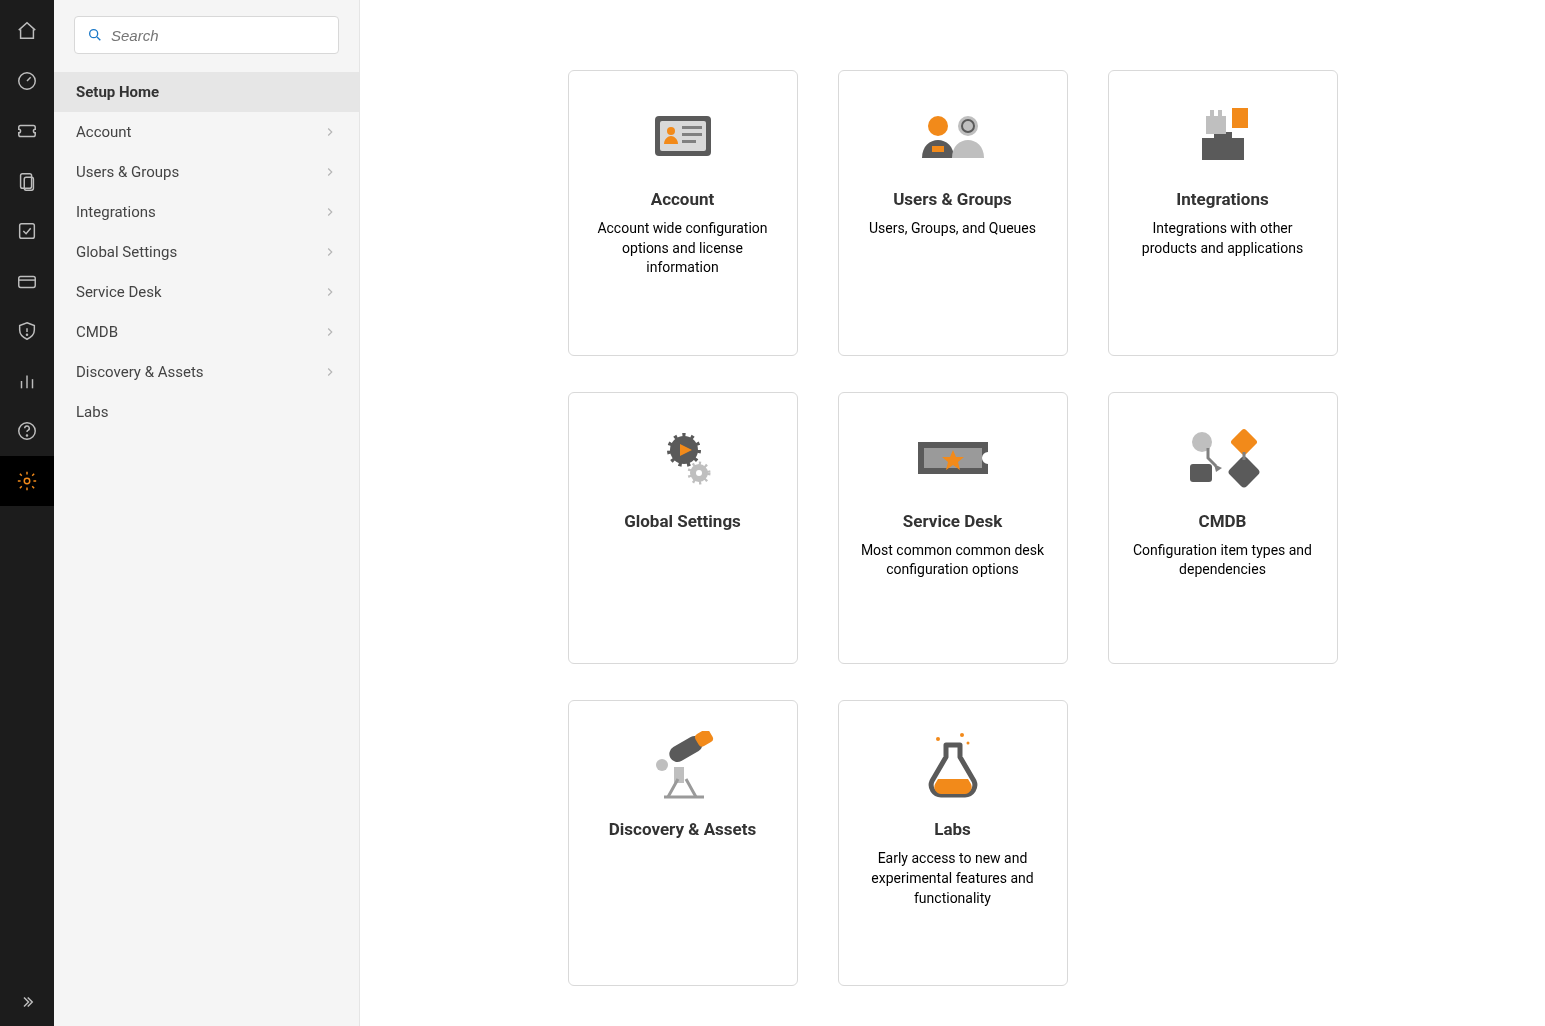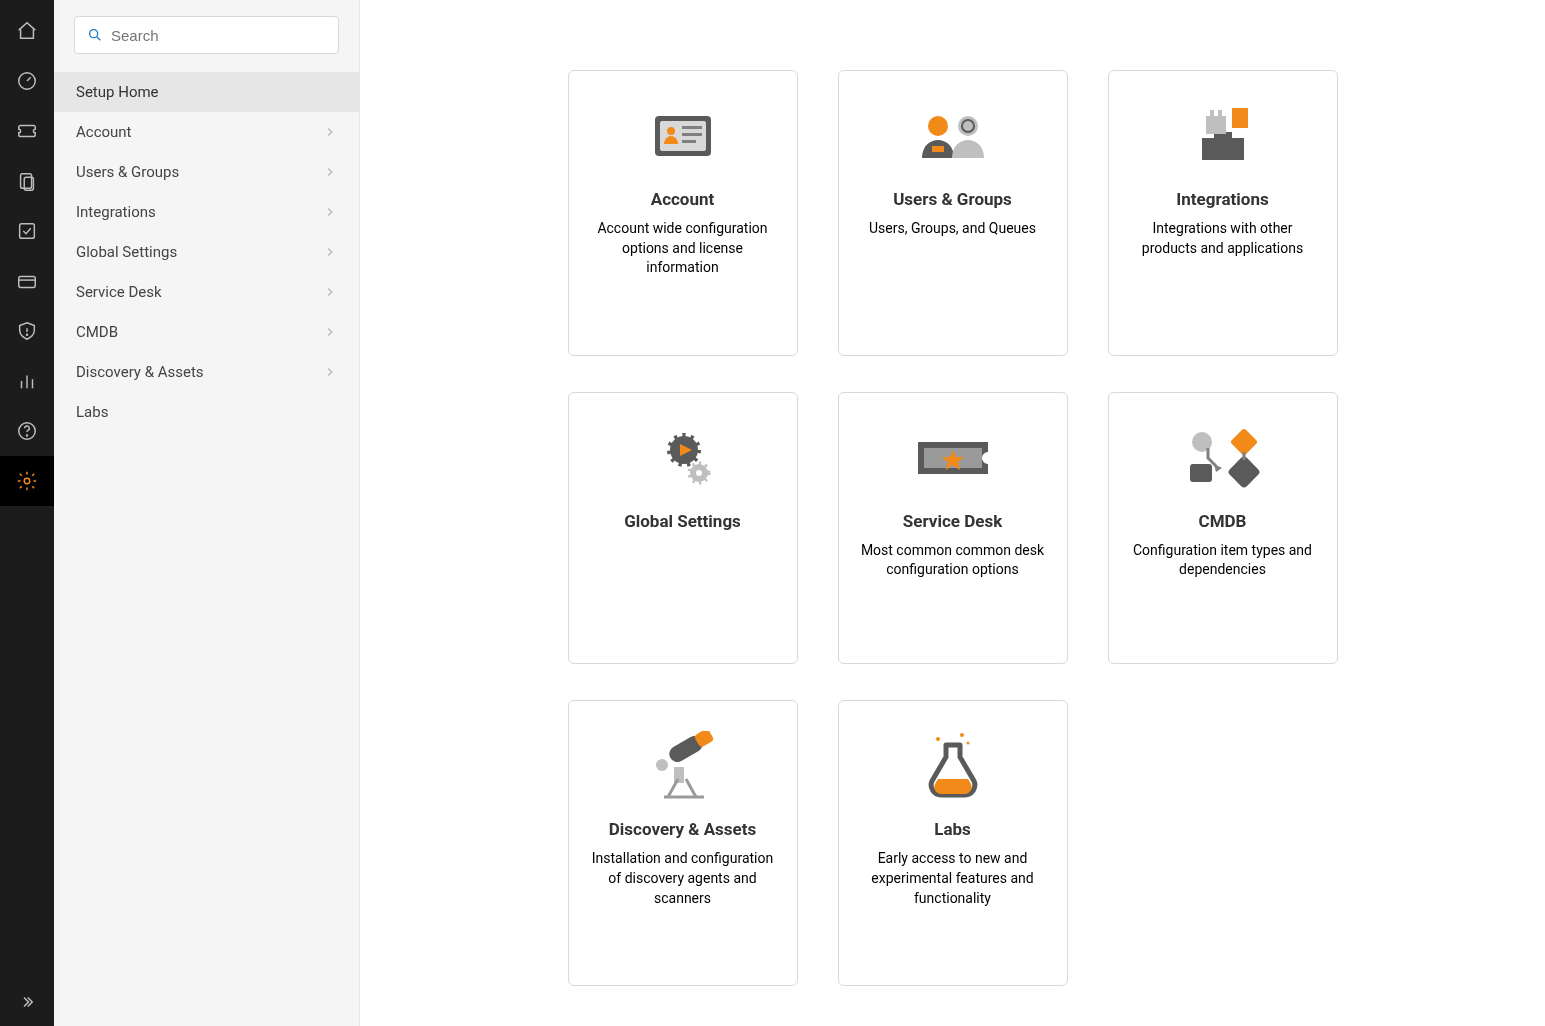--- a/index.html
+++ b/index.html
@@ -27,28 +27,28 @@
     width:306px; background:#f5f5f5; border-right:1px solid #e5e5e5;
     display:flex; flex-direction:column; padding-top:16px; flex-shrink:0;
   }
   .search-wrap { padding:0 20px 18px 20px; }
   .search {
     position:relative; display:flex; align-items:center;
     border:1px solid #d8d8d8; border-radius:4px; background:#fff; height:38px;
   }
   .search svg { width:16px; height:16px; margin:0 8px 0 12px; stroke:#1978c8; fill:none; stroke-width:2;}
   .search input {
-    border:none; outline:none; flex:1; font-size:15px; color:#4d7c0f; background:transparent; padding-right:10px;
+    border:none; outline:none; flex:1; font-size:15px; color:#4d7c0f; background:transparent; padding-right:10px;font-style:italic;
   }
   .side-nav { display:flex; flex-direction:column; }
   .side-item {
     display:flex; align-items:center; justify-content:space-between;
     height:40px; padding:0 22px; font-size:15px; color:#444; cursor:pointer;
   }
-  .side-item.active { background:#e6e6e6; font-weight:400; color:#333;text-align:right;}
+  .side-item.active { background:#e6e6e6; font-weight:700; color:#333;text-align:right;}
   .side-item .chev { width:14px; height:14px; stroke:#b5b5b5; fill:none; stroke-width:2;}
   .side-item .lbl { }
 
   
   .main { flex:1; overflow:auto; padding:70px 40px 40px 40px; display:flex; justify-content:center;}
   .grid {
     display:grid; grid-template-columns: repeat(3, 230px); gap:36px 40px;
   }
   .card {
     border:1px solid #d9d9d9; border-radius:6px; padding:26px 18px 24px 18px;
@@ -289,21 +289,20 @@
           <svg width="90" height="70" viewBox="0 0 90 70">
         <rect x="30" y="10" width="36" height="16" rx="8" transform="rotate(-30 48 18)" fill="#5a5a5a"></rect>
         <rect x="58" y="0" width="16" height="14" rx="4" transform="rotate(-30 66 7)" fill="#f28a1a"></rect>
         <circle cx="24" cy="34" r="6" fill="#bfbfbf"></circle>
         <rect x="36" y="36" width="10" height="16" fill="#bfbfbf"></rect>
         <path d="M30 66l10-18M58 66l-10-18" stroke="#9a9a9a" stroke-width="3"></path>
         <path d="M26 66h40" stroke="#9a9a9a" stroke-width="3"></path>
       </svg>
         </div>
         <div class="card-title">Discovery &amp; Assets</div>
-        <div class="card-desc">Installation and configuration of discovery agents and scanners</div>
       </div>
       <div class="card">
         <div class="card-icon">
           <svg width="70" height="70" viewBox="0 0 70 70">
         <circle cx="20" cy="8" r="2" fill="#f28a1a"></circle>
         <circle cx="44" cy="4" r="2" fill="#f28a1a"></circle>
         <circle cx="50" cy="12" r="1.5" fill="#f28a1a"></circle>
         <path d="M28 14h14v12l14 24a10 10 0 0 1-9 14H23a10 10 0 0 1-9-14l14-24V14z" fill="none" stroke="#5a5a5a" stroke-width="5" stroke-linejoin="round"></path>
         <path d="M20 48h30l3 5a7 7 0 0 1-6 10H23a7 7 0 0 1-6-10z" fill="#f28a1a"></path>
       </svg>

